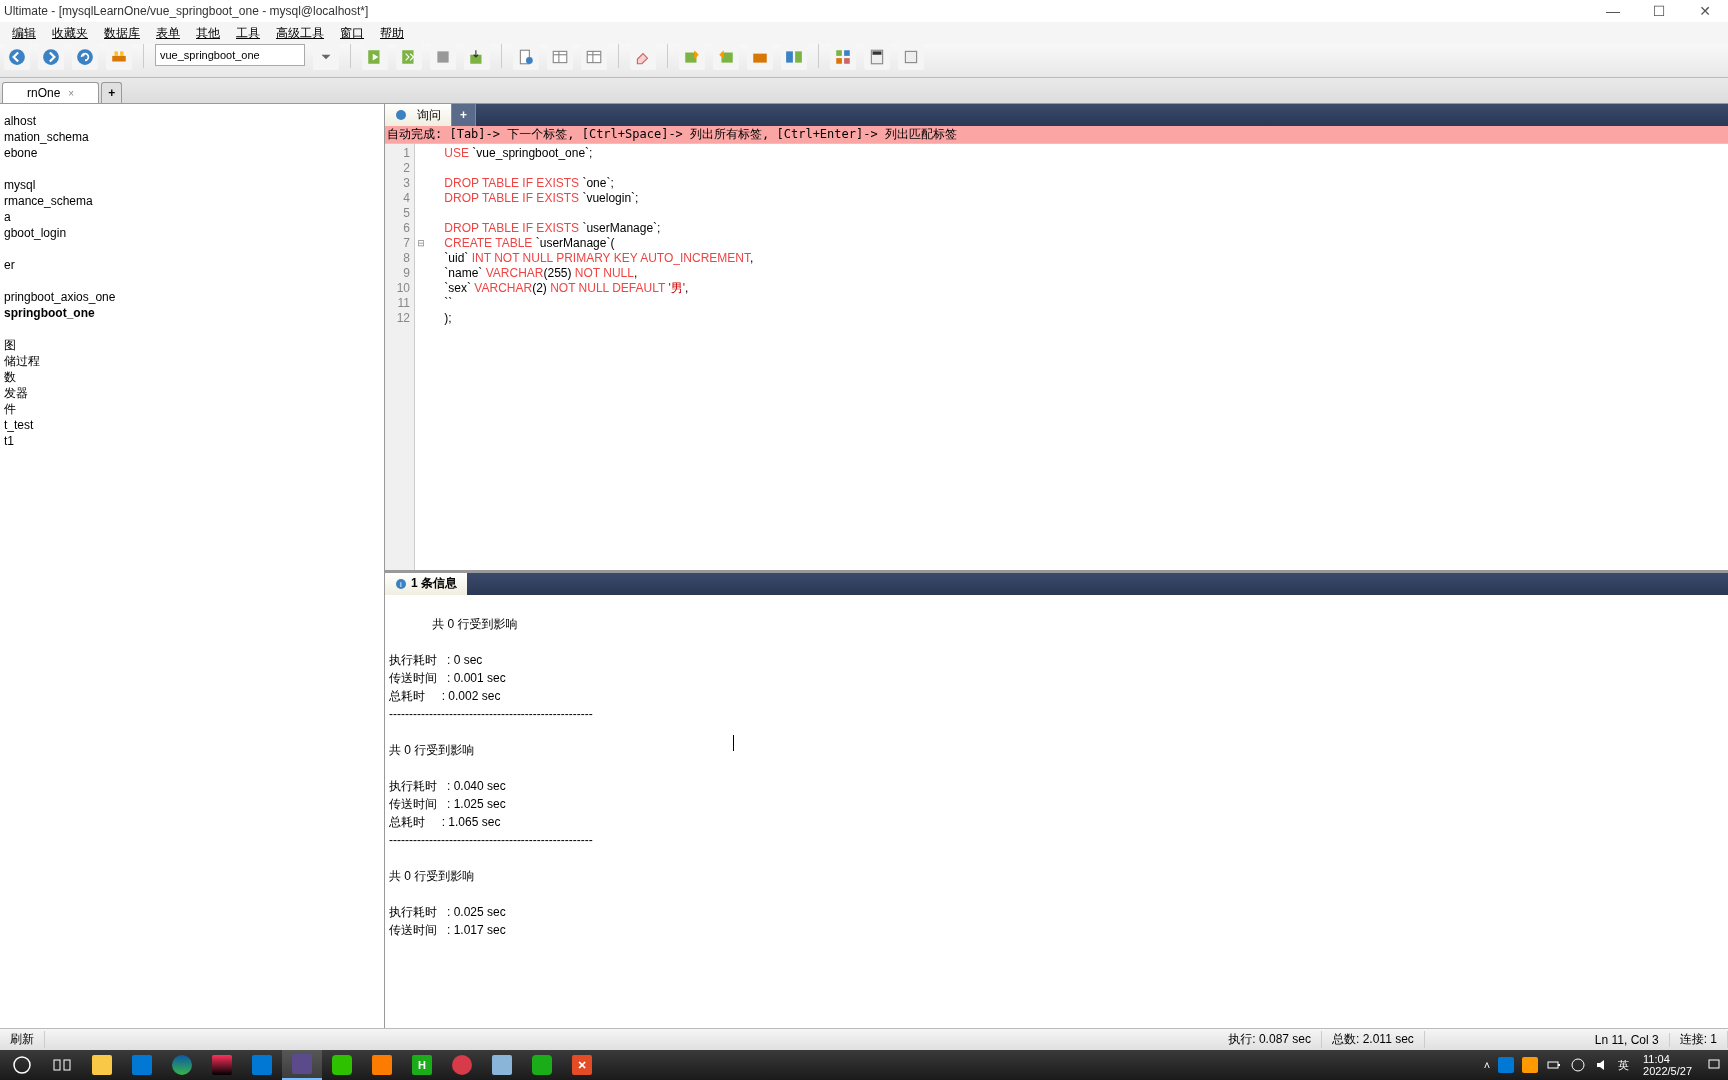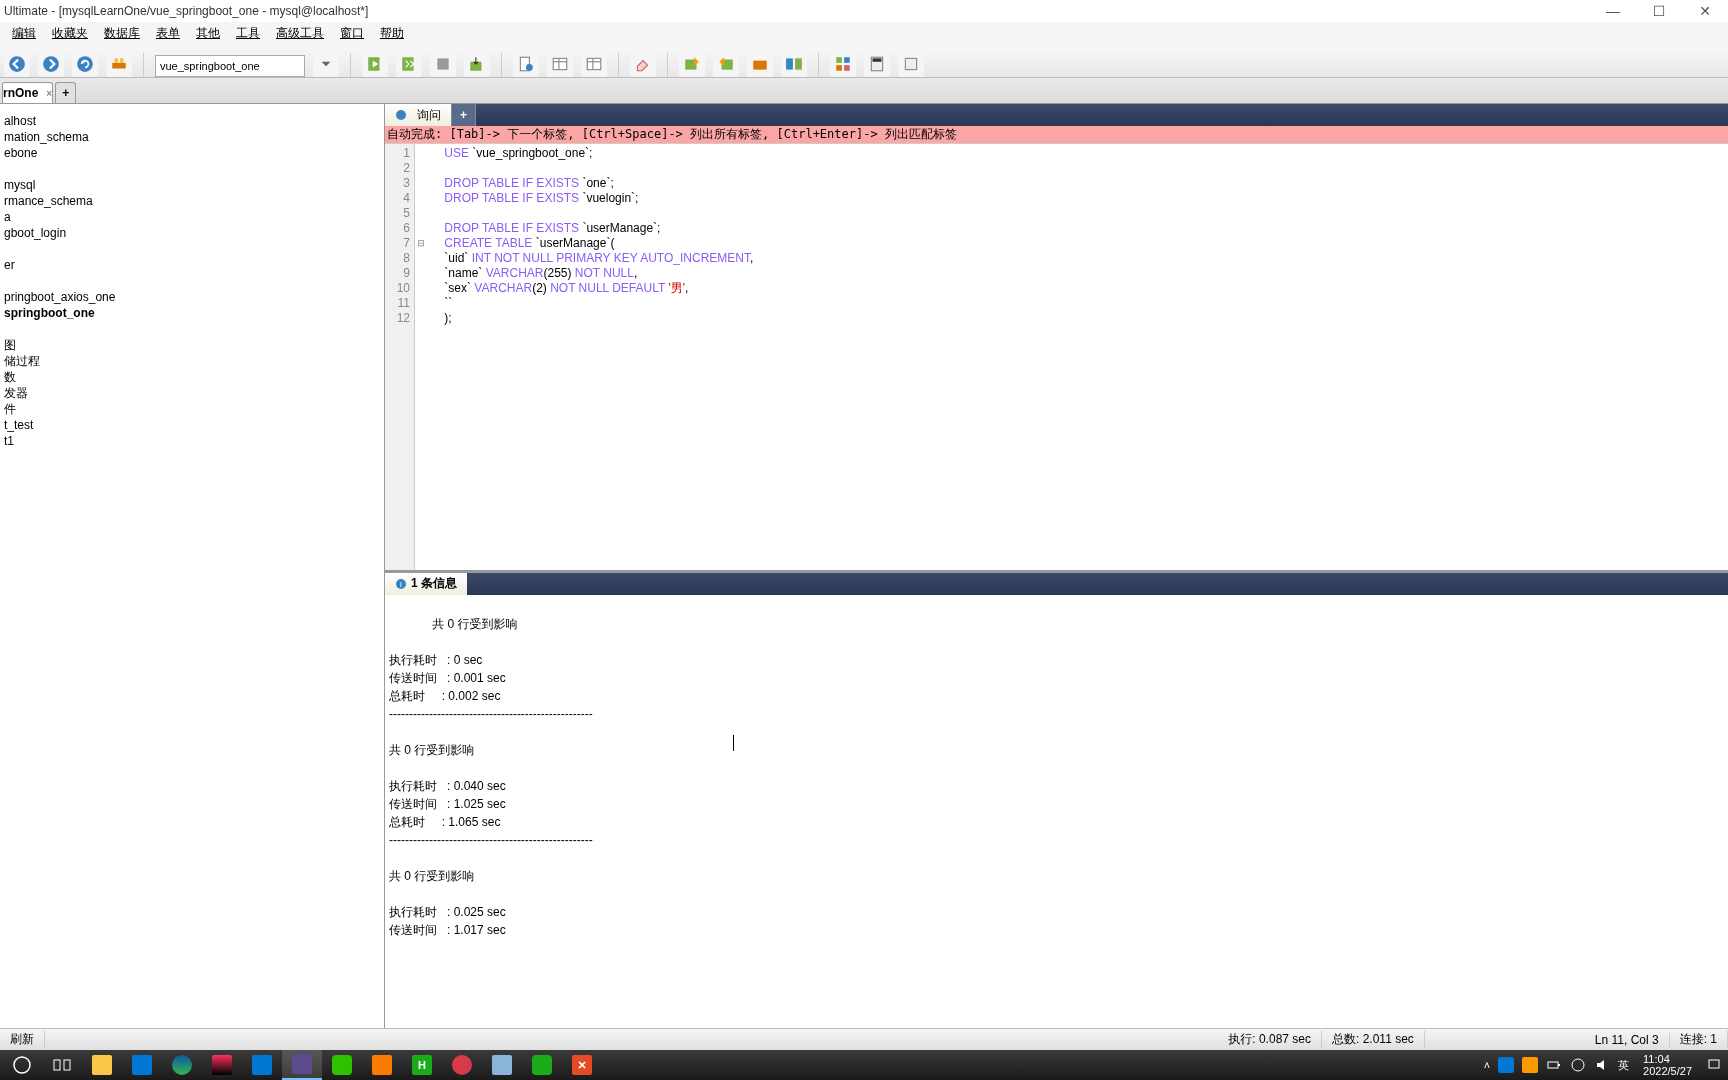--- a/index.html
+++ b/index.html
@@ -8,29 +8,29 @@
 
 .titlebar { height: 22px; background: #fff; display: flex; align-items: center; padding-left: 4px; font-size: 12px; color: #333; position: relative; }
 .titlebar .controls { position: absolute; right: 0; top: 0; display: flex; }
 .titlebar .controls span { width: 46px; height: 22px; display: flex; align-items: center; justify-content: center; font-size: 14px; color: #555; }
 
 
 .menubar { height: 22px; background: #f5f5f5; display: flex; align-items: center; font-size: 12px; padding-left: 4px; text-decoration: underline; }
 .menubar span { padding: 0 8px; cursor: default; }
 
 
-.toolbar { height: 34px; background: linear-gradient(#f8f8f8,#e8e8e8); border-bottom: 1px solid #bbb; display: flex; align-items: flex-end; padding: 0 4px; gap: 8px; }
+.toolbar { height: 34px; background: linear-gradient(#f8f8f8,#e8e8e8); border-bottom: 1px solid #bbb; display: flex; align-items: flex-start; padding: 0 4px; gap: 8px; }
 .tb-btn { width: 26px; height: 26px; background: #f5f5f5; border: 1px solid transparent; border-radius: 2px; display: flex; align-items: center; justify-content: center; }
 .tb-btn svg { width: 18px; height: 18px; }
 .tb-sep { width: 1px; height: 24px; background: #ccc; margin: 0 3px; }
 .db-select { height: 22px; width: 150px; font-size: 11px; border: 1px solid #aaa; background: #fff; padding: 0 4px; }
 
 
 .filetabs { height: 26px; background: linear-gradient(#eaeaea,#dcdcdc); display: flex; align-items: flex-end; border-bottom: 1px solid #999; }
-.filetab { padding: 3px 0; background: #fff; border: 1px solid #999; border-bottom: none; border-radius: 3px 3px 0 0; font-size: 12px; margin-left: 2px; display: flex; align-items: center; gap: 4px; font-weight: bold; }
+.filetab { padding: 3px 24px; background: #fff; border: 1px solid #999; border-bottom: none; border-radius: 3px 3px 0 0; font-size: 12px; margin-left: 2px; display: flex; align-items: center; gap: 4px; }
 .filetab .close { font-size: 10px; color: #888; margin-left: 4px; }
 .filetab.plus { background: #e0e0e0; padding: 3px 6px; font-weight: bold; }
 
 
 .main { height: calc(100% - 22px - 22px - 34px - 26px - 22px - 30px); display: flex; }
 
 .sidebar { width: 385px; background: #fff; overflow-y: auto; font-family: Consolas, monospace; font-size: 12px; padding: 9px 4px; line-height: 16px; border-right: 1px solid #999; }
 .sidebar .node { white-space: pre; }
 .sidebar .bold { font-weight: bold; }
 
@@ -43,21 +43,21 @@
 
 .hintbar { height: 18px; background: #fca5a5; font-size: 12px; font-family: "SimSun", monospace; padding-left: 2px; display: flex; align-items: center; border-bottom: 1px solid #ccc; }
 
 .editor { flex: 1; background: #fff; display: flex; font-family: Consolas, "Courier New", monospace; font-size: 12px; line-height: 15px; overflow: hidden; min-height: 0; }
 .gutter { width: 30px; background: #f0f0f0; text-align: right; padding: 2px 4px 2px 0; color: #888; border-right: 1px solid #ccc; }
 .gutter div { height: 15px; }
 .fold { width: 12px; background: #fff; padding-top: 2px; }
 .fold div { height: 15px; text-align: center; font-size: 9px; color: #888; }
 .code { padding: 2px 0 2px 4px; white-space: pre; }
 .code div { height: 15px; }
-.kw { color: #8b5cf6; }
+.kw { color: #ef4444; }
 .str { color: #c00; }
 
 .splitter { height: 3px; background: #999; cursor: row-resize; }
 
 .msgtab { height: 22px; background: linear-gradient(#3b4a6b,#2a3855); display: flex; align-items: center; }
 .msgtab .tab { background: linear-gradient(#fff,#f0eee0); padding: 1px 10px; font-size: 12px; height: 100%; display: flex; align-items: center; gap: 4px; }
 .messages { flex: 1; background: #fff; font-family: Consolas, "Courier New", monospace; font-size: 12px; line-height: 17px; padding: 4px; overflow-y: auto; white-space: pre; position: relative; }
 .cursor-caret { position: absolute; width: 1px; height: 16px; background: #000; }
 
 

